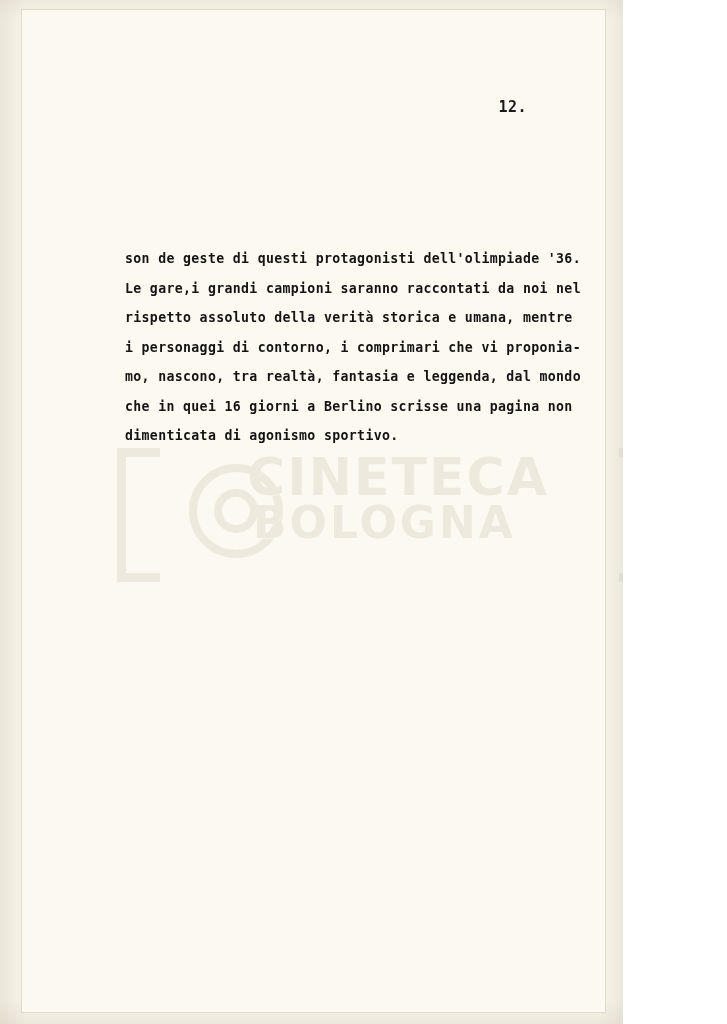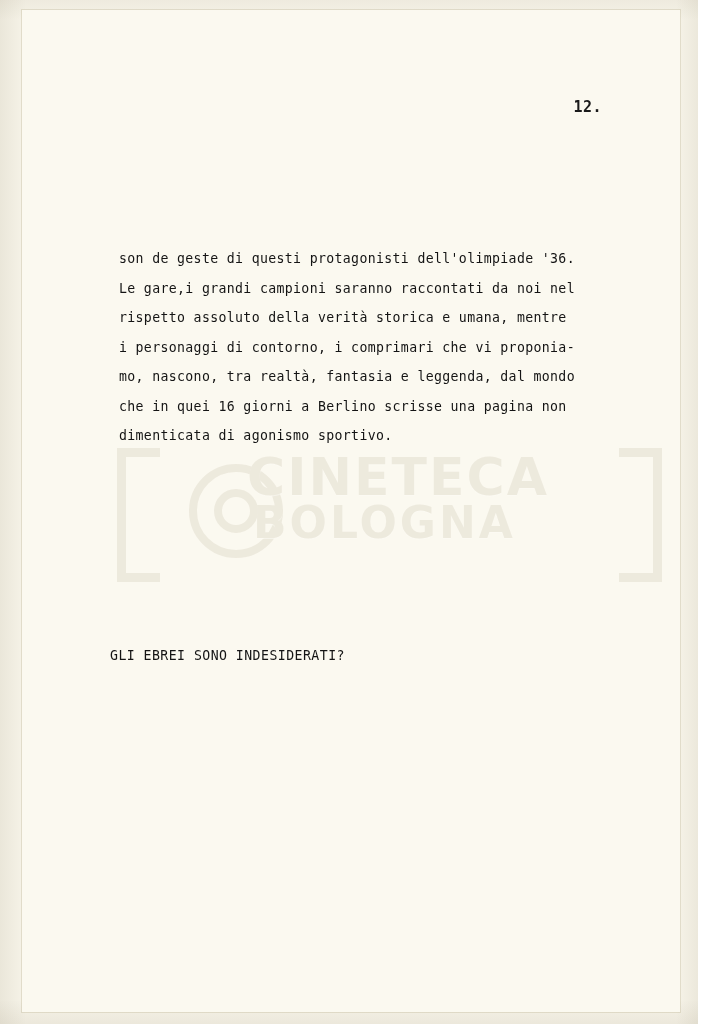--- a/index.html
+++ b/index.html
@@ -9,21 +9,21 @@
   }
   body {
     width: 727px;
     height: 1024px;
     font-family: "DejaVu Sans Mono", monospace;
     overflow: hidden;
   }
 
   .page {
     position: relative;
-    width: 698px;
+    width: 623px;
     height: 1024px;
     background: #f7f4e9;
     box-sizing: border-box;
     overflow: hidden;
   }
 
   
   .page::before {
     content: "";
     position: absolute;
@@ -70,22 +70,23 @@
     top: 175px;
     width: 520px;
     font-size: 13.2px;
     line-height: 29.5px;
     color: #141414;
     letter-spacing: 0.35px;
     white-space: pre-wrap;
   }
 
   .para {
-    margin: 0 0 0 9px;
+    margin: 0 0 0 15px;
     white-space: pre-wrap;
+    font-weight: bold;
   }
 
   .spacer-lines { height: 59px; }
   .spacer-lines-2 { height: 59px; }
 
   .heading {
     font-size: 13.2px;
     line-height: 29.5px;
     letter-spacing: 0.45px;
     white-space: pre-wrap;
@@ -174,20 +175,19 @@
 
       <div class="body-text">
         <p class="para">son de geste di questi protagonisti dell'olimpiade '36.
 Le gare,i grandi campioni saranno raccontati da noi nel
 rispetto assoluto della verità storica e umana, mentre
 i personaggi di contorno, i comprimari che vi proponia-
 mo, nascono, tra realtà, fantasia e leggenda, dal mondo
 che in quei 16 giorni a Berlino scrisse una pagina non
 dimenticata di agonismo sportivo.</p>
         <div class="spacer-lines"></div>
-        <p class="heading">GLI EBREI SONO INDESIDERATI?</p>
         <div class="spacer-lines-2"></div>
         
       </div>
 
     </div>
   </div>
 </div>
 
 </body></html>

